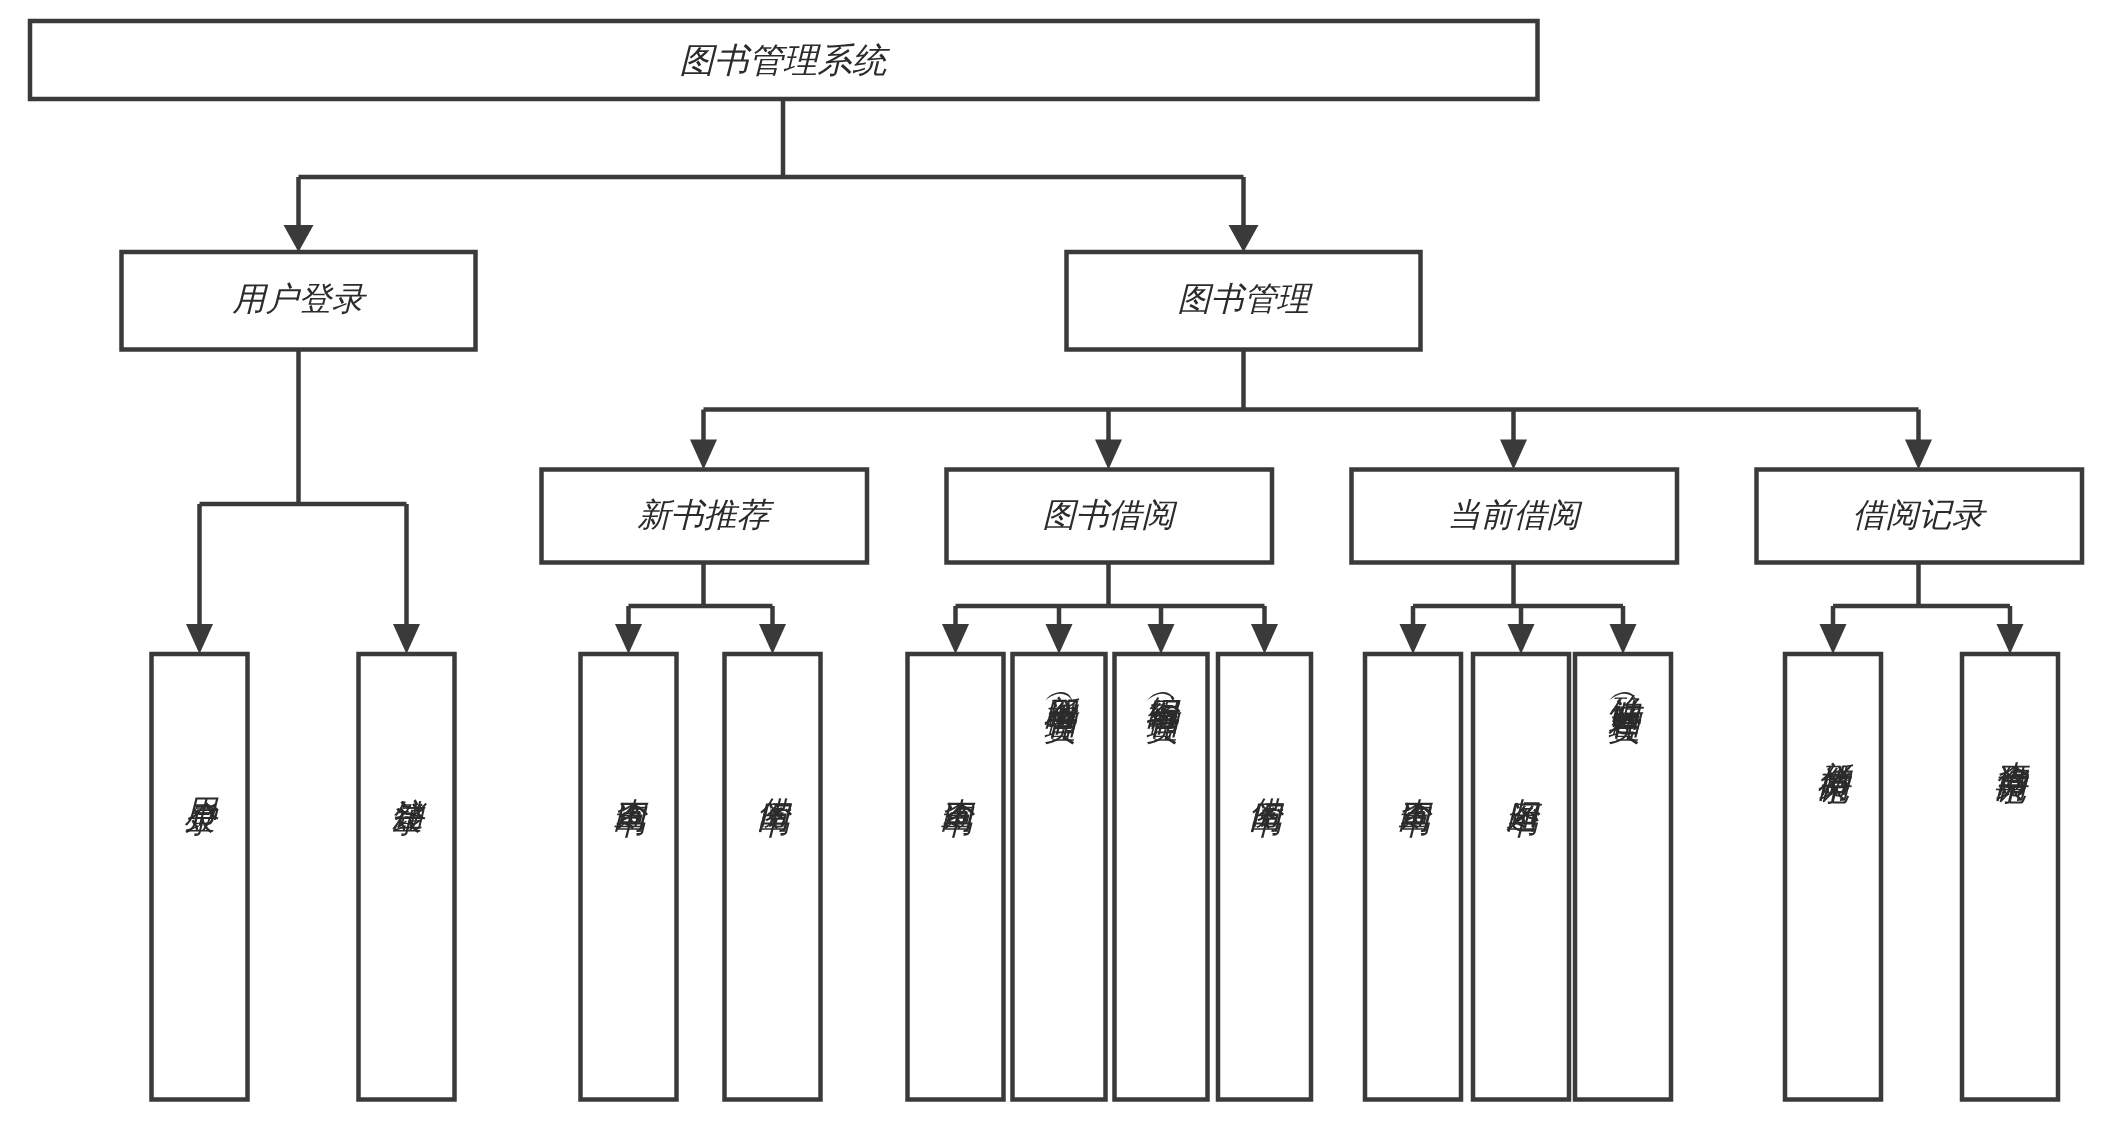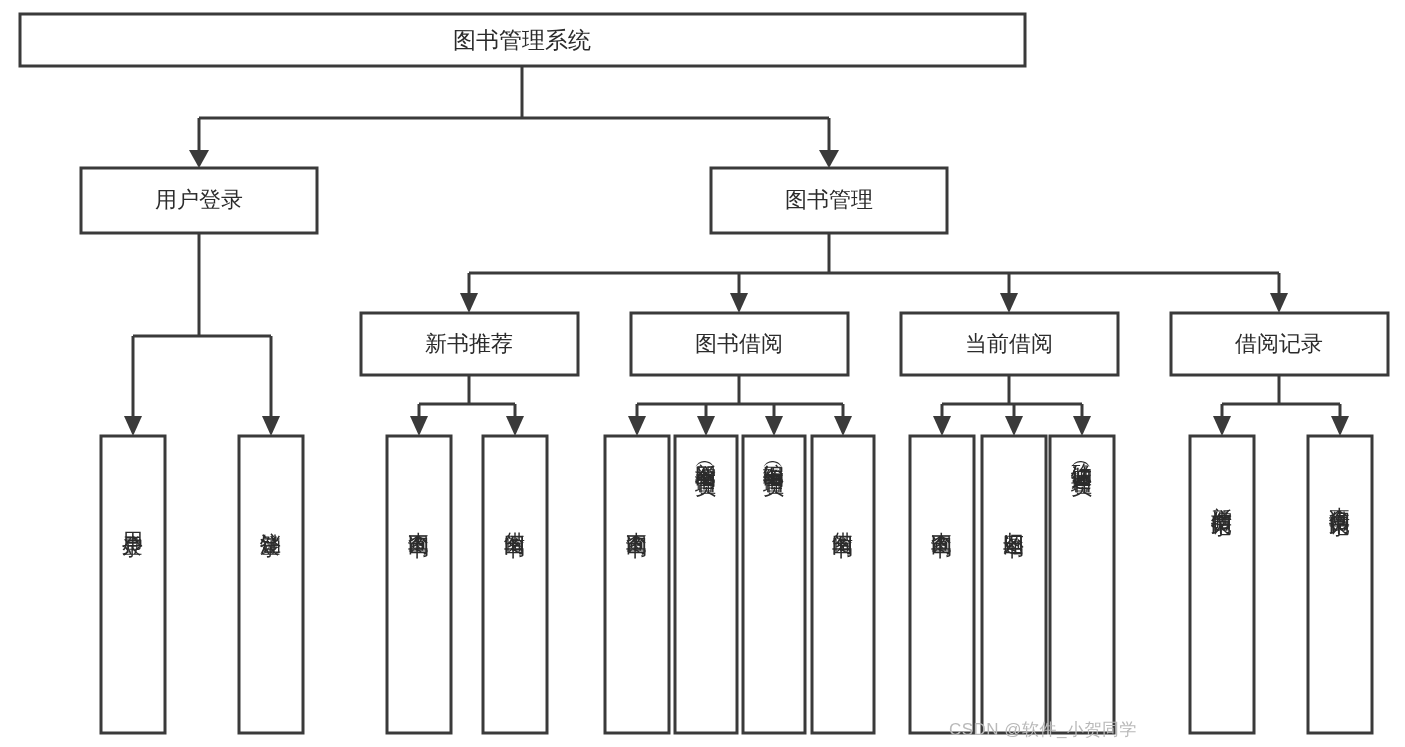--- a/index.html
+++ b/index.html
@@ -11,20 +11,21 @@
     width: 1405px;
     height: 747px;
     font-family: "Liberation Sans", "DejaVu Sans", sans-serif;
     overflow: hidden;
     position: relative;
   }
   #diagram-root {
     position: relative;
     width: 1145px;
     height: 747px;
+    font-style: italic;
   }
   svg.diagram-canvas {
     position: absolute;
     top: 0;
     left: 0;
     width: 1405px;
     height: 747px;
   }
   .node-box {
     fill: #ffffff;
@@ -213,15 +214,14 @@
   <div class="leaf-label" style="left:637px; top:515px;">查询图书</div>
   <div class="leaf-label" style="left:706px; top:446px;">新增图书（管理员）</div>
   <div class="leaf-label" style="left:774px; top:446px;">编辑图书（管理员）</div>
   <div class="leaf-label" style="left:843px; top:515px;">借阅图书</div>
   <div class="leaf-label" style="left:942px; top:515px;">查询图书</div>
   <div class="leaf-label" style="left:1014px; top:515px;">归还图书</div>
   <div class="leaf-label" style="left:1082px; top:446px;">确认归还（管理员）</div>
   <div class="leaf-label" style="left:1222px; top:490px;">新增借阅记录</div>
   <div class="leaf-label" style="left:1340px; top:490px;">查询借阅记录</div>
 
-  <div class="watermark">CSDN @软件_小贺同学</div>
 
 </div>
 
 </body></html>

